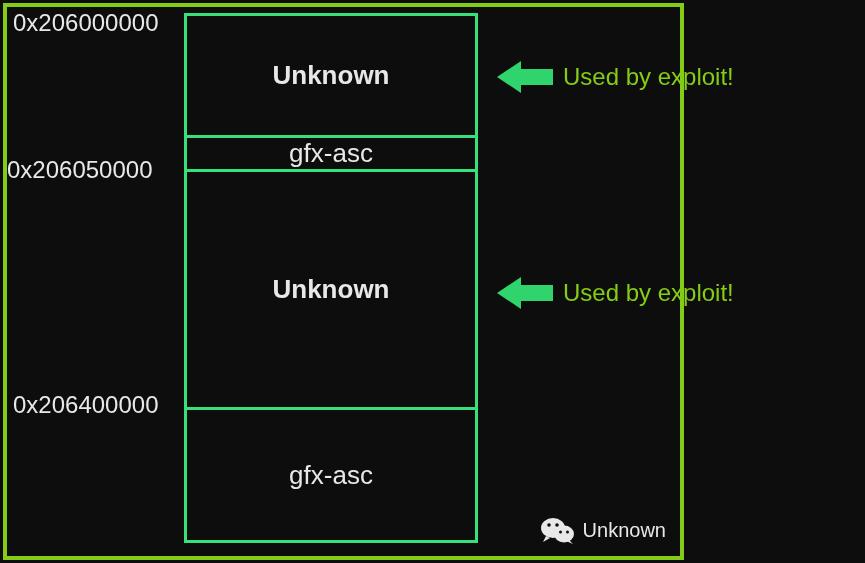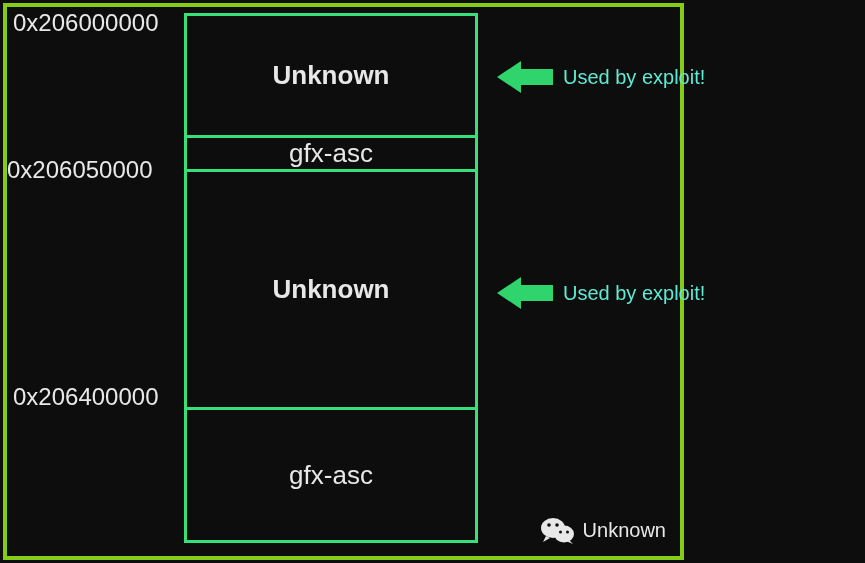--- a/index.html
+++ b/index.html
@@ -48,22 +48,22 @@
     position: absolute;
     display: flex;
     align-items: center;
     gap: 10px;
   }
   .arrow {
     display: inline-block;
   }
   .arrow svg { display: block; }
   .ann-text {
-    color: #5eead4;
-    font-size: 20px;
+    color: #84cc16;
+    font-size: 24px;
     white-space: nowrap;
   }
   .watermark {
     position: absolute;
     right: 14px;
     bottom: 12px;
     display: flex;
     align-items: center;
     gap: 8px;
     color: #e8e8e8;
@@ -75,21 +75,21 @@
     position: relative;
   }
 </style>
 </head>
 <body>
 
 <div class="container">
 
   <div class="addr-label" style="left:6px; top:2px;">0x206000000</div>
   <div class="addr-label" style="left:0; top:117px;margin-top:32px;">0x206050000</div>
-  <div class="addr-label" style="left:6px; top:376px;text-align:right;">0x206400000</div>
+  <div class="addr-label" style="left:6px; top:384px;text-align:right;">0x206400000</div>
 
   <div class="memory-stack">
     <div class="region" style="height:122px;">
       <span class="text-normal">Unknown</span>
     </div>
     <div class="region" style="height:34px;">
       <span class="text-bold">gfx-asc</span>
     </div>
     <div class="region" style="height:238px;">
       <span class="text-normal">Unknown</span>

